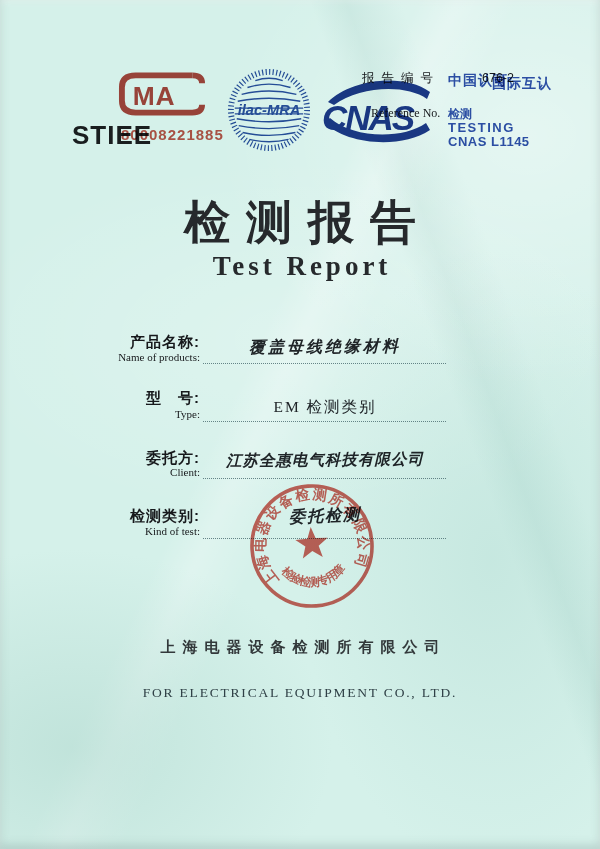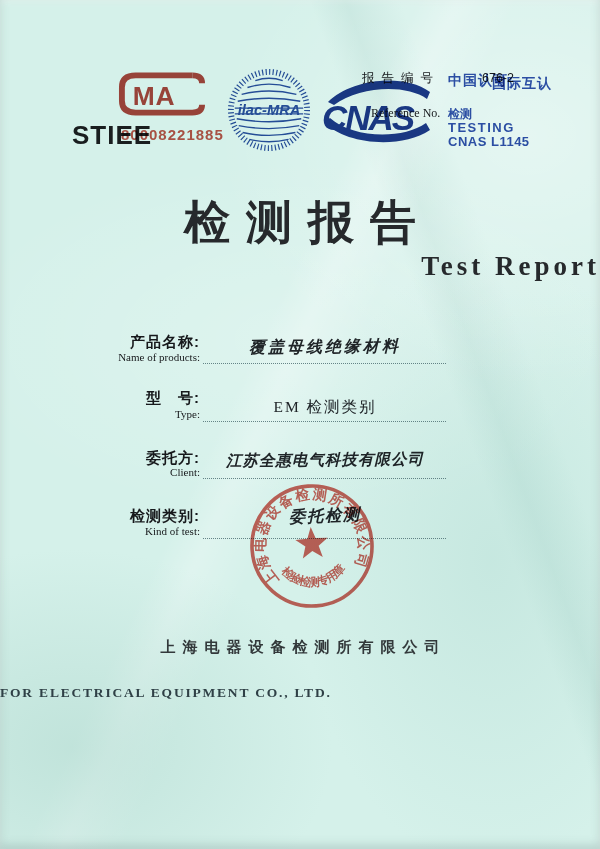--- a/index.html
+++ b/index.html
@@ -38,21 +38,21 @@
   .cl5 { position:absolute; top:62px; font-size:13px; font-weight:700; letter-spacing:.5px;}
 
   .rep1 { left:362px; top:70px; font-size:12.5px; letter-spacing:7px; color:#17181c; z-index:1; }
   .rep-val { left:452px; top:71px; font-size:12.5px; color:#17181c; z-index:3;padding-left:30px; }
   .rep2 { left:371px; top:89px; font-size:12px; font-family:"Liberation Serif",serif; color:#17181c; z-index:1;margin-top:17px; }
 
   
   .title-cn { left:0; top:192px; width:600px; text-align:center;
     font-family:"Liberation Serif",serif; font-size:46px; font-weight:700;
     letter-spacing:16px; text-indent:16px; color:#26292c; }
-  .title-en { left:0; top:251px; width:600px; text-align:right;
+  .title-en { left:0; top:251px; width:600px; text-align:center;
     font-family:"Liberation Serif",serif; font-size:27px; font-weight:700;
     letter-spacing:4px; text-indent:4px; color:#26292c; }
 
   
   .lab-cn { left:60px; width:140px; text-align:right; font-size:15px; font-weight:700; color:#17191c; letter-spacing:1px; }
   .lab-en { left:40px; width:160px; text-align:right; font-size:11px; font-family:"Liberation Serif",serif; color:#17191c; }
   .dotline { left:203px; width:243px; height:1px; border-bottom:1.6px dotted rgba(60,95,100,.75); }
   .val { left:203px; width:244px; text-align:center; color:#24262b; }
   .script { font-family:"Liberation Serif",serif; font-style:italic; font-weight:600; transform:rotate(-.6deg); }
   .print  { font-family:"Liberation Serif",serif; }
@@ -63,22 +63,22 @@
   .f4cn{top:507px} .f4en{top:525px} .f4ln{top:538px} .f4v{top:506px; font-size:16px; letter-spacing:2px; transform:rotate(-2deg);}
 
   
   .stamp { left:247px; top:481px; width:130px; height:130px; mix-blend-mode:multiply; opacity:.92; z-index:5; transform:rotate(-4deg); }
 
   
   .org-cn { left:0; top:638px; width:600px; text-align:center; font-size:15px; font-weight:600;
     letter-spacing:7px; text-indent:7px; color:#33393b; }
   .org-en1 { left:0; top:667px; width:600px; text-align:center; font-family:"Liberation Serif",serif;
     font-size:13.5px; font-weight:700; letter-spacing:1.8px; color:#2f4046; }
-  .org-en2 { left:0; top:685px; width:600px; text-align:left; font-family:"Liberation Serif",serif;
-    font-size:13.5px; font-weight:700; letter-spacing:1.8px; color:#2f4046; }
+  .org-en2 { left:0; top:685px; width:600px; text-align:center; font-family:"Liberation Serif",serif;
+    font-size:13.5px; font-weight:400; letter-spacing:1.8px; color:#2f4046; }
 </style>
 </head>
 <body>
 
 <div class="page">
 
   <div class="abs rep1 ink">报告编号</div>
   <div class="abs rep2 ink">Reference No.</div>
   <div class="abs rep-val ink">676-2</div>
 

